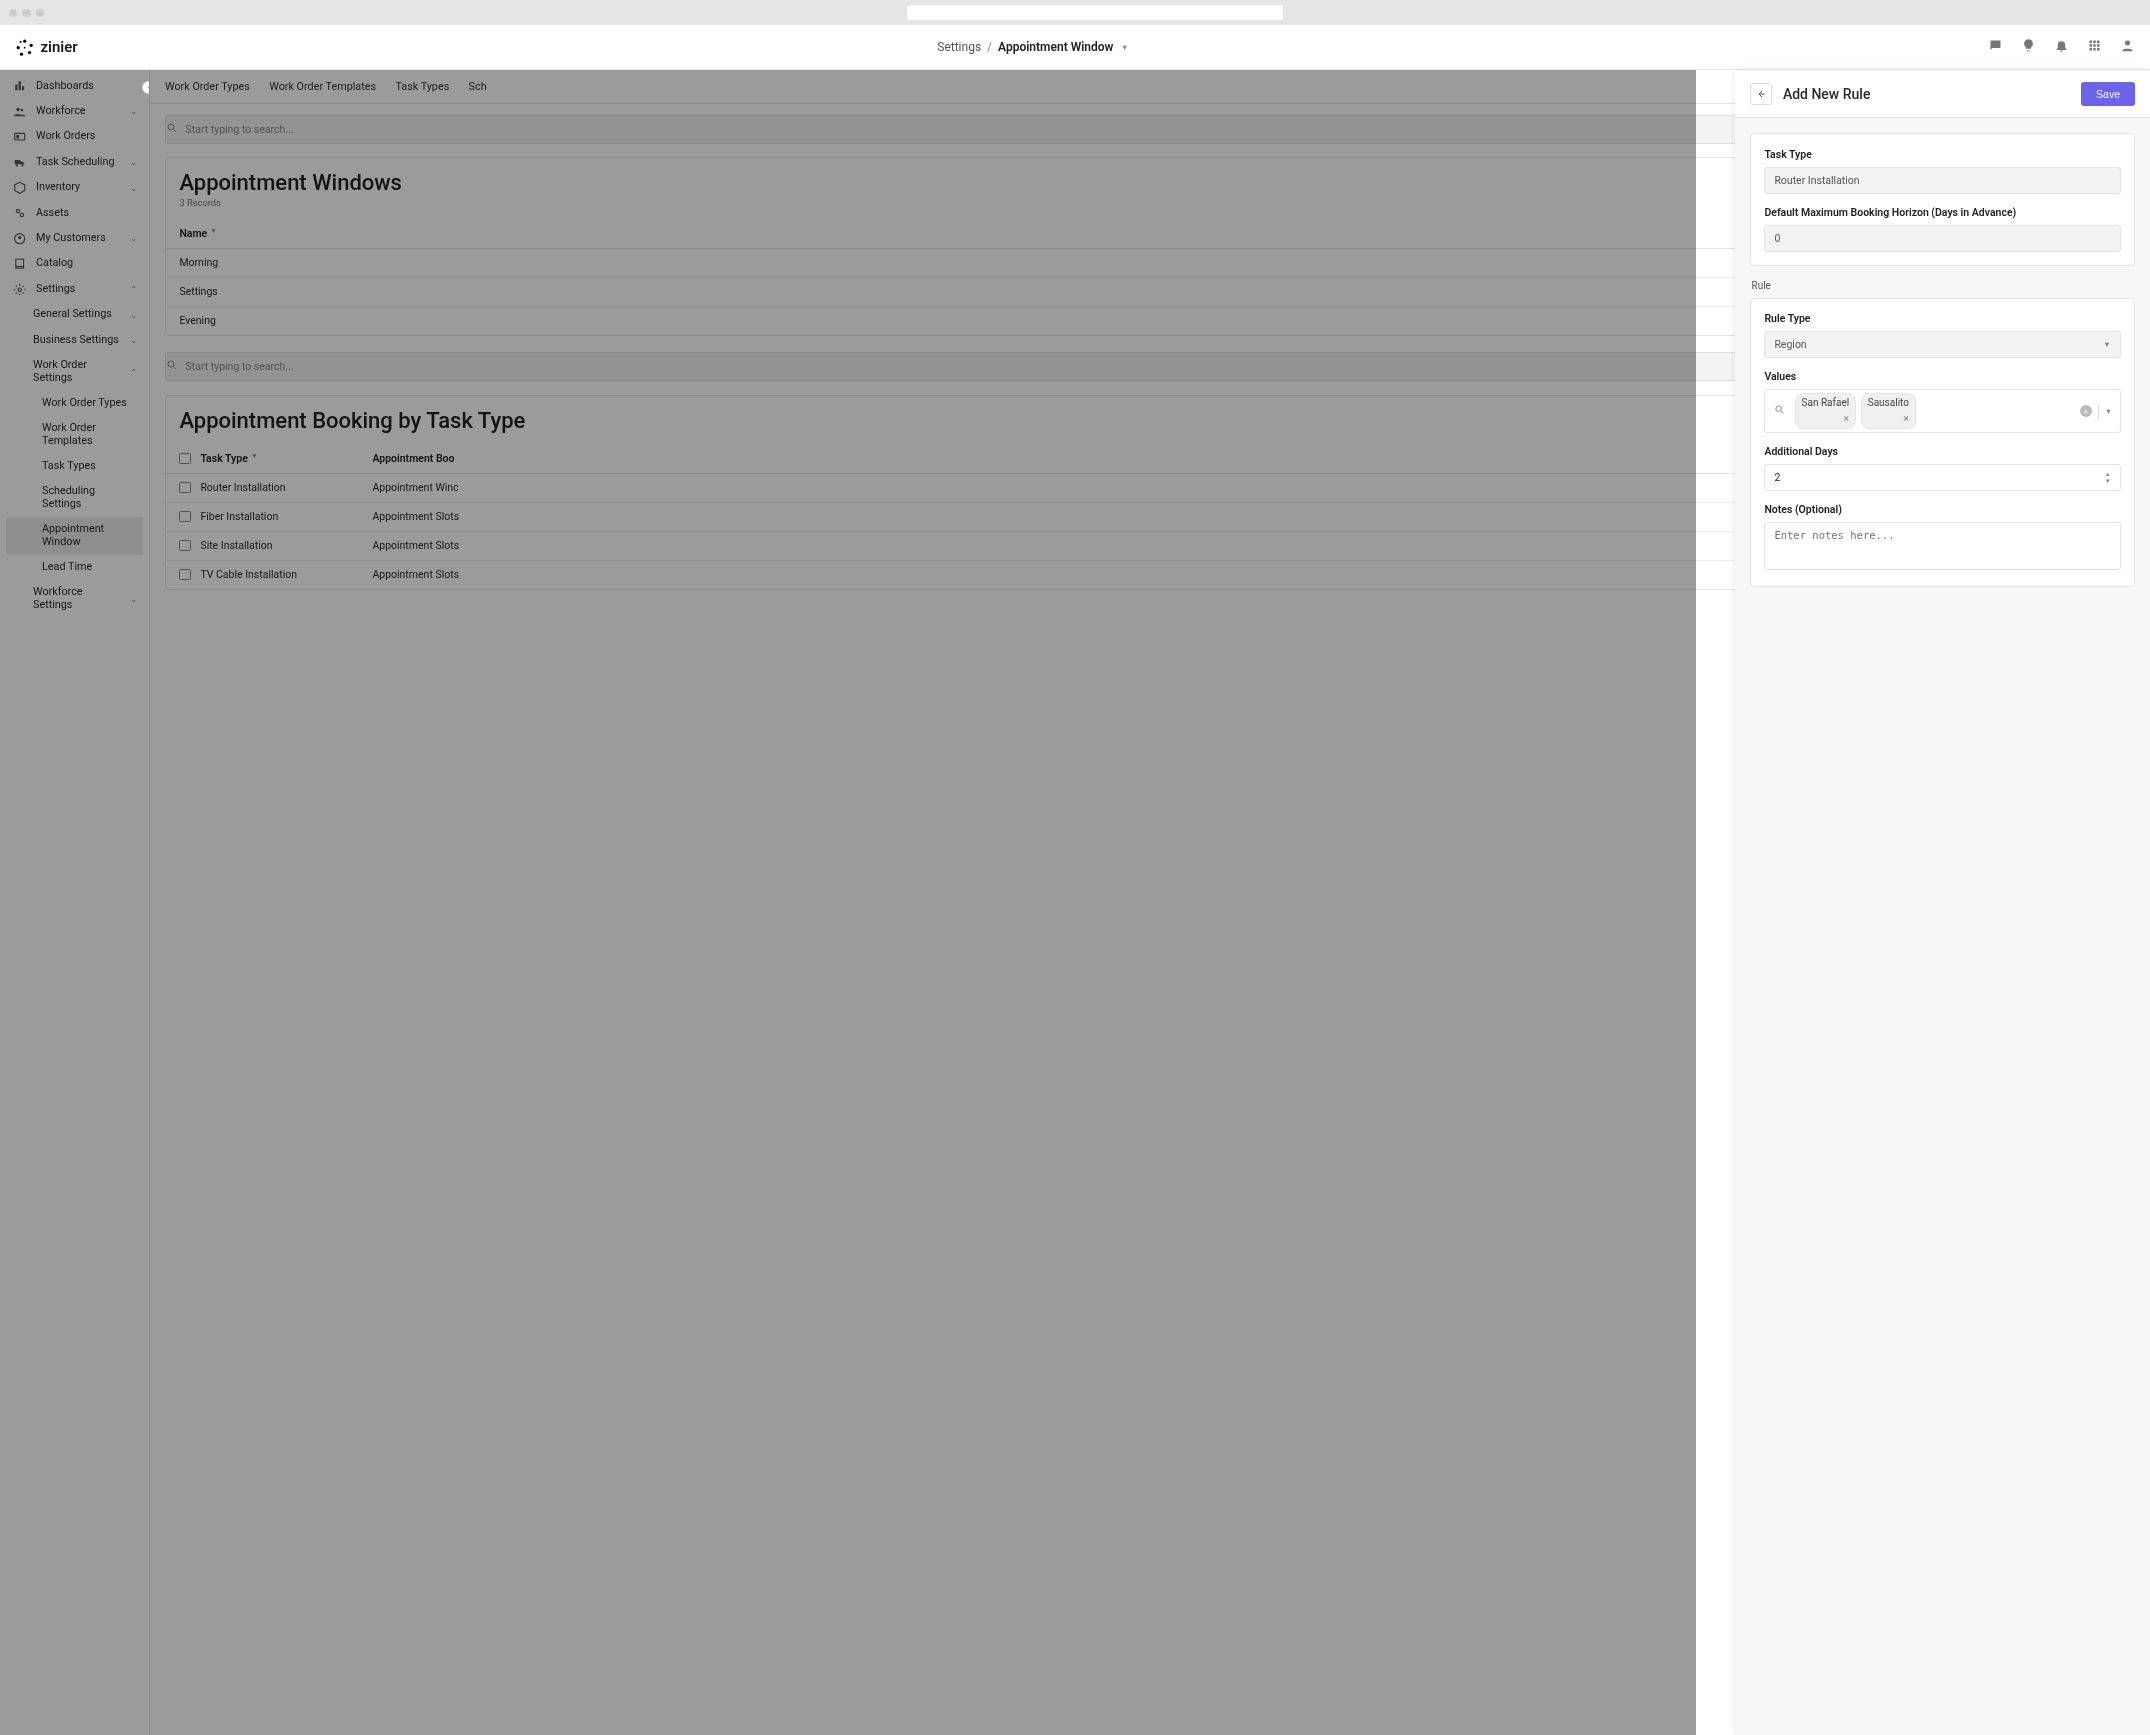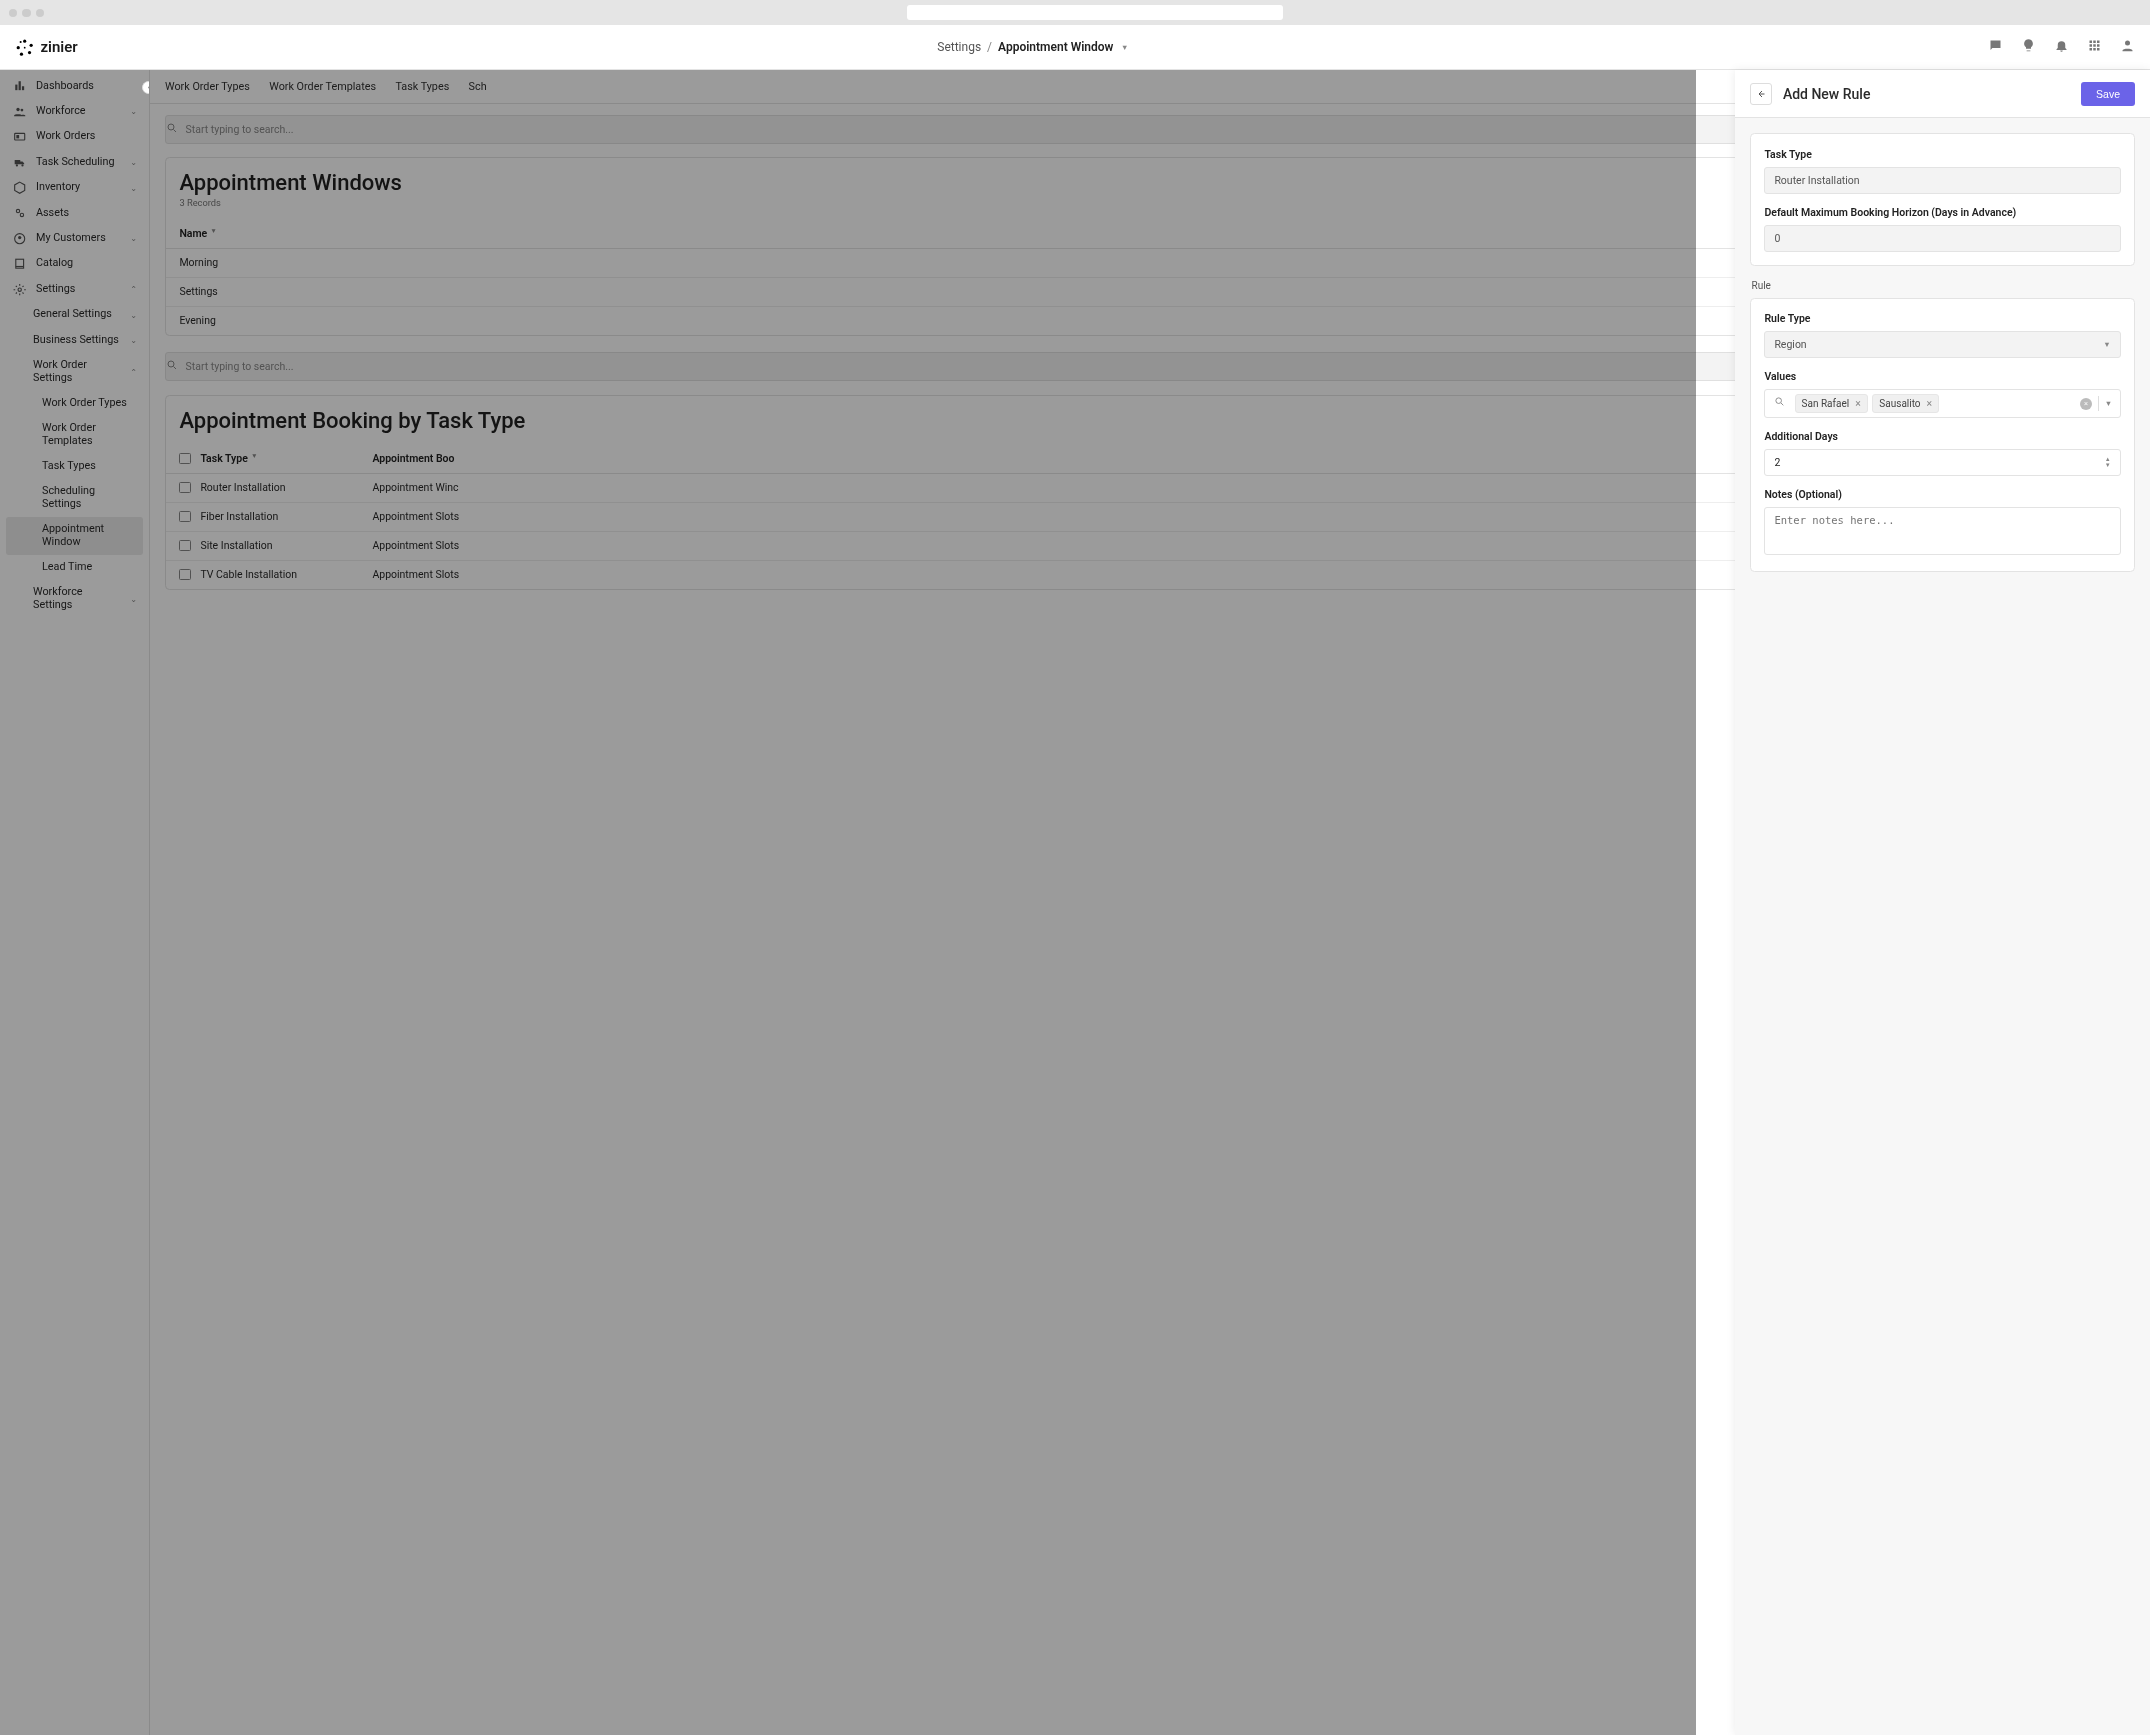--- a/index.html
+++ b/index.html
@@ -77,21 +77,21 @@
 .form-card { background:#fff; border:0.7px solid #e3e3e3; border-radius:4.5px; padding: 13.4px; margin-bottom:13.4px;}
 .form-label { font-weight:600; font-size:10.5px; margin-bottom:6px; color:#222;}
 .form-input { width:100%; background:#f3f3f3; border:0.7px solid #e3e3e3; border-radius:3px; padding: 6px 9px; font-size:10.5px; color:#555; margin-bottom:12px;}
 .form-input:last-child { margin-bottom:0;}
 .section-label { font-size:10px; color:#555; margin-bottom:7.5px; padding-left:1.5px;}
 .select-field { position:relative; width:100%; background:#f3f3f3; border:0.7px solid #e3e3e3; border-radius:3px; padding: 6px 9px; font-size:10.5px; color:#555; margin-bottom:12px; display:flex; align-items:center; justify-content:space-between;}
 .select-field .caret { font-size:7.5px; color:#888;}
 .tags-field { width:100%; background:#fff; border:0.7px solid #e3e3e3; border-radius:3px; padding: 3px 4.5px; margin-bottom:12px; display:flex; align-items:center; gap:4.5px; position:relative;}
 .tags-field .srch { padding: 3px 4.5px; color:#888;}
 .tags-field .srch svg{width:11.2px;height:11.2px;fill:#888;}
-.tag { background:#f0f0f0; border-radius:3px; padding: 3px 6px; font-size:10px; color:#444; display:flex; align-items:flex-end; gap:6px; border:0.7px solid #e6e6e6;}
+.tag { background:#f0f0f0; border-radius:8px; padding: 3px 6px; font-size:10px; color:#444; display:flex; align-items:flex-end; gap:6px; border:0.7px solid #e6e6e6;flex-direction:column;}
 .tag .x { color:#888; cursor:pointer; font-size:10.5px; line-height:1;}
 .tags-right { margin-left:auto; display:flex; align-items:center; gap:6px; padding-right:3px;}
 .clear-all { width:12px;height:12px;border-radius:50%;background:#bbb;color:#fff;display:flex;align-items:center;justify-content:center;font-size:7.5px;cursor:pointer;}
 .tags-right .sep-line { width:0.7px; height:15px; background:#ddd;}
 .tags-right .caret { font-size:7.5px; color:#888; cursor:pointer;}
 .number-field { position:relative; width:100%; background:#fff; border:0.7px solid #e3e3e3; border-radius:3px; padding: 6px 9px; font-size:10.5px; color:#222; margin-bottom:12px; display:flex; align-items:center; justify-content:space-between;}
 .spinner { display:flex; flex-direction:column; gap:0.7px; color:#888; font-size:6px; line-height:1;}
 .textarea { width:100%; min-height:48px; background:#fff; border:0.7px solid #e3e3e3; border-radius:3px; padding: 6px 9px; font-size:10.5px; color:#888; resize:none;}
 </style>
 </head>

